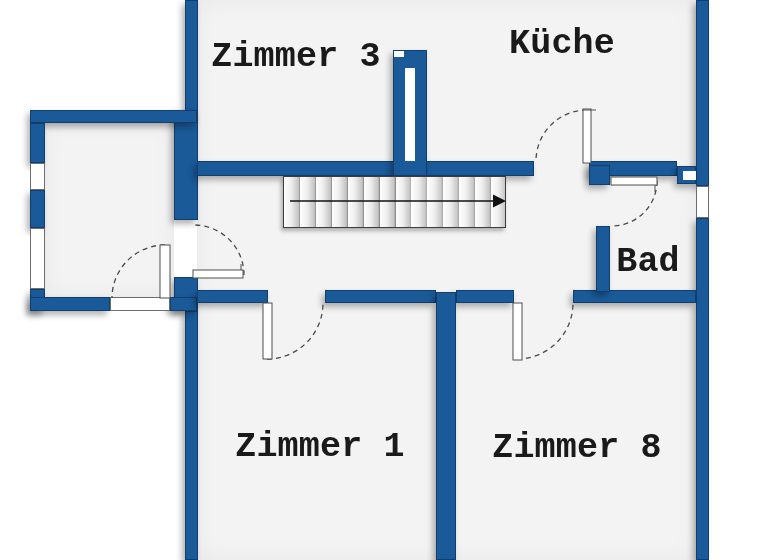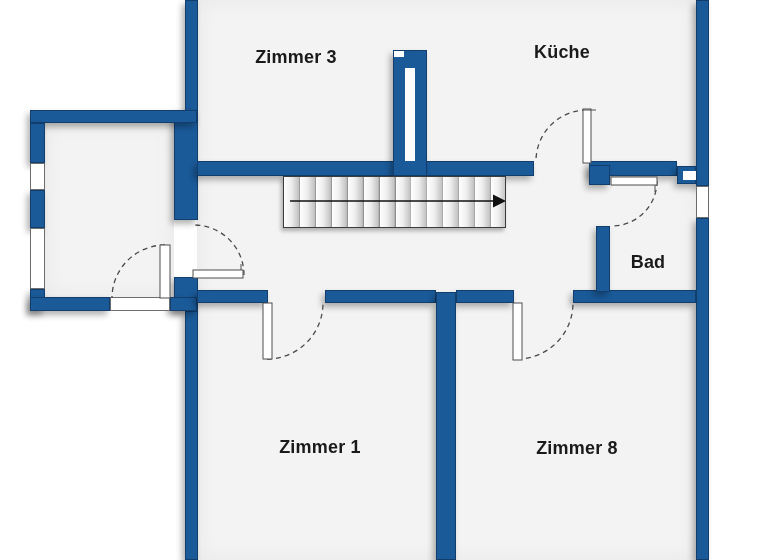--- a/index.html
+++ b/index.html
@@ -41,25 +41,25 @@
     z-index:3;
   }
   svg.overlay{position:absolute;left:0;top:0;z-index:4;pointer-events:none;}
   .door-arc{fill:none;stroke:#4a4a4a;stroke-width:1.3;stroke-dasharray:5 4;}
   .door-leaf{fill:#ffffff;stroke:#4f4f4f;stroke-width:1;}
   .door-tick{stroke:#4f4f4f;stroke-width:1;}
   .stair-line{stroke:#111111;stroke-width:1.5;}
   .stair-head{fill:#111111;}
   .room-label{
     position:absolute;transform:translate(-50%,-50%);
-    font-weight:700;font-size:18px;color:var(--label);
-    white-space:nowrap;z-index:5;letter-spacing:0.2px;
+    font-weight:700;font-size:35px;color:var(--label);
+    white-space:nowrap;z-index:5;letter-spacing:0.2px;font-family:Liberation Mono, monospace;
   }
   #lbl-zimmer3{left:296px;top:57px;}
-  #lbl-kueche{left:562px;top:52px;}
+  #lbl-kueche{left:562px;top:44px;}
   #lbl-windfang{left:110px;top:204px;}
   #lbl-diele{left:402px;top:262px;}
   #lbl-bad{left:648px;top:262px;}
   #lbl-zimmer1{left:320px;top:447px;}
   #lbl-zimmer2{left:577px;top:448px;}
 </style>
 </head>
 <body>
 
 <div id="plan">

